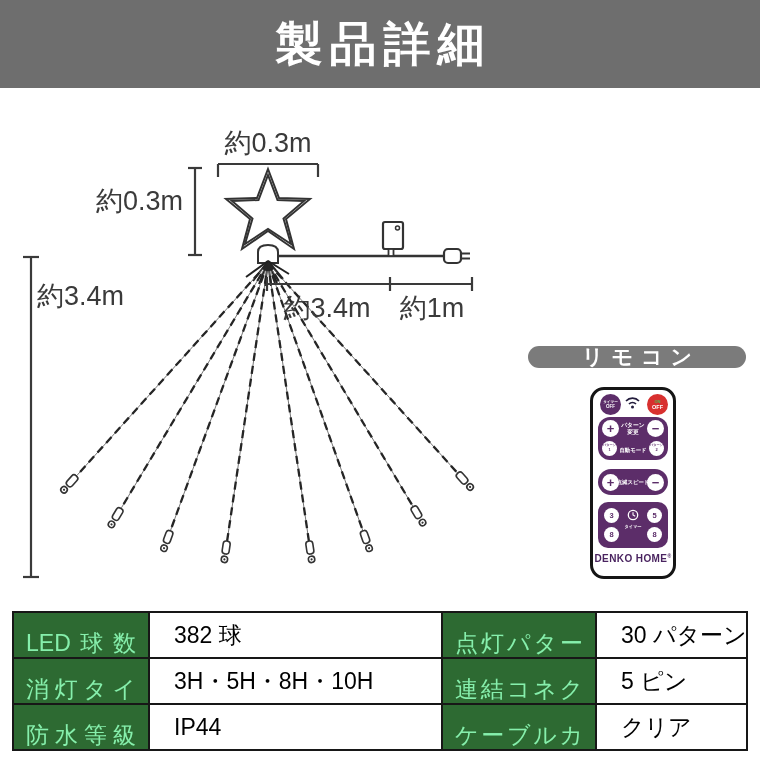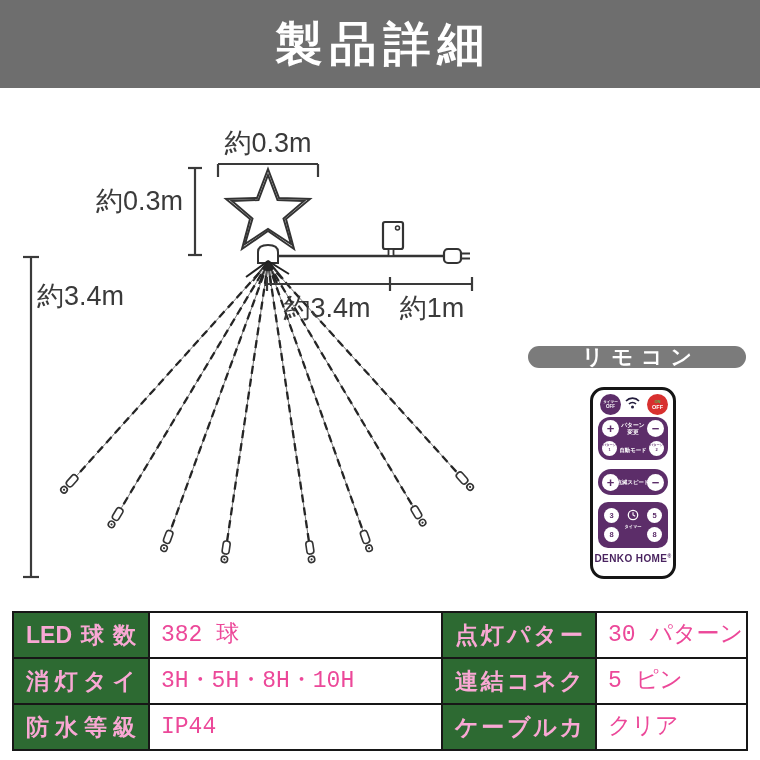--- a/index.html
+++ b/index.html
@@ -50,27 +50,27 @@
   .rc-brand sup{font-size:5px;}
   .onoff-on{font-size:4px;font-weight:bold;color:#49c257;line-height:5px;}
   .onoff-off{font-size:5.5px;font-weight:bold;line-height:6px;}
   
   .spec-table{
     position:absolute;left:12px;top:611px;
     display:grid;grid-template-columns:134px 291px 152px 149px;grid-auto-rows:44px;
     gap:2px;background:#171717;border:2px solid #171717;
   }
   .spec-label{
-    background:#2d6a32;color:#f9a8d4;font-size:23px;font-weight:bold;
-    display:block;line-height:44px;padding:0 12px;
+    background:#2d6a32;color:#86efac;font-size:23px;font-weight:normal;
+    display:block;line-height:44px;padding:8px 12px;
     text-align:justify;text-align-last:justify;text-justify:inter-character;overflow:hidden;
   }
   .spec-value{
-    background:#fff;color:#ec4899;font-size:23px;line-height:44px;padding-left:11px;
-    white-space:nowrap;overflow:hidden;font-family:Liberation Mono, monospace;
+    background:#fff;color:#000000;font-size:23px;line-height:44px;padding-left:24px;
+    white-space:nowrap;overflow:hidden;
   }
 </style>
 </head>
 <body>
 
 <svg class="diagram-svg" width="760" height="620" viewBox="0 0 760 620">
   <defs>
     <marker id="conn" markerUnits="userSpaceOnUse" markerWidth="30" markerHeight="16" refX="1" refY="8" orient="auto">
       <rect x="1" y="4.5" width="13" height="7" rx="3" fill="#fff" stroke="#333" stroke-width="1.6"></rect>
       <circle cx="19.5" cy="8" r="3.2" fill="#fff" stroke="#333" stroke-width="1.6"></circle>

